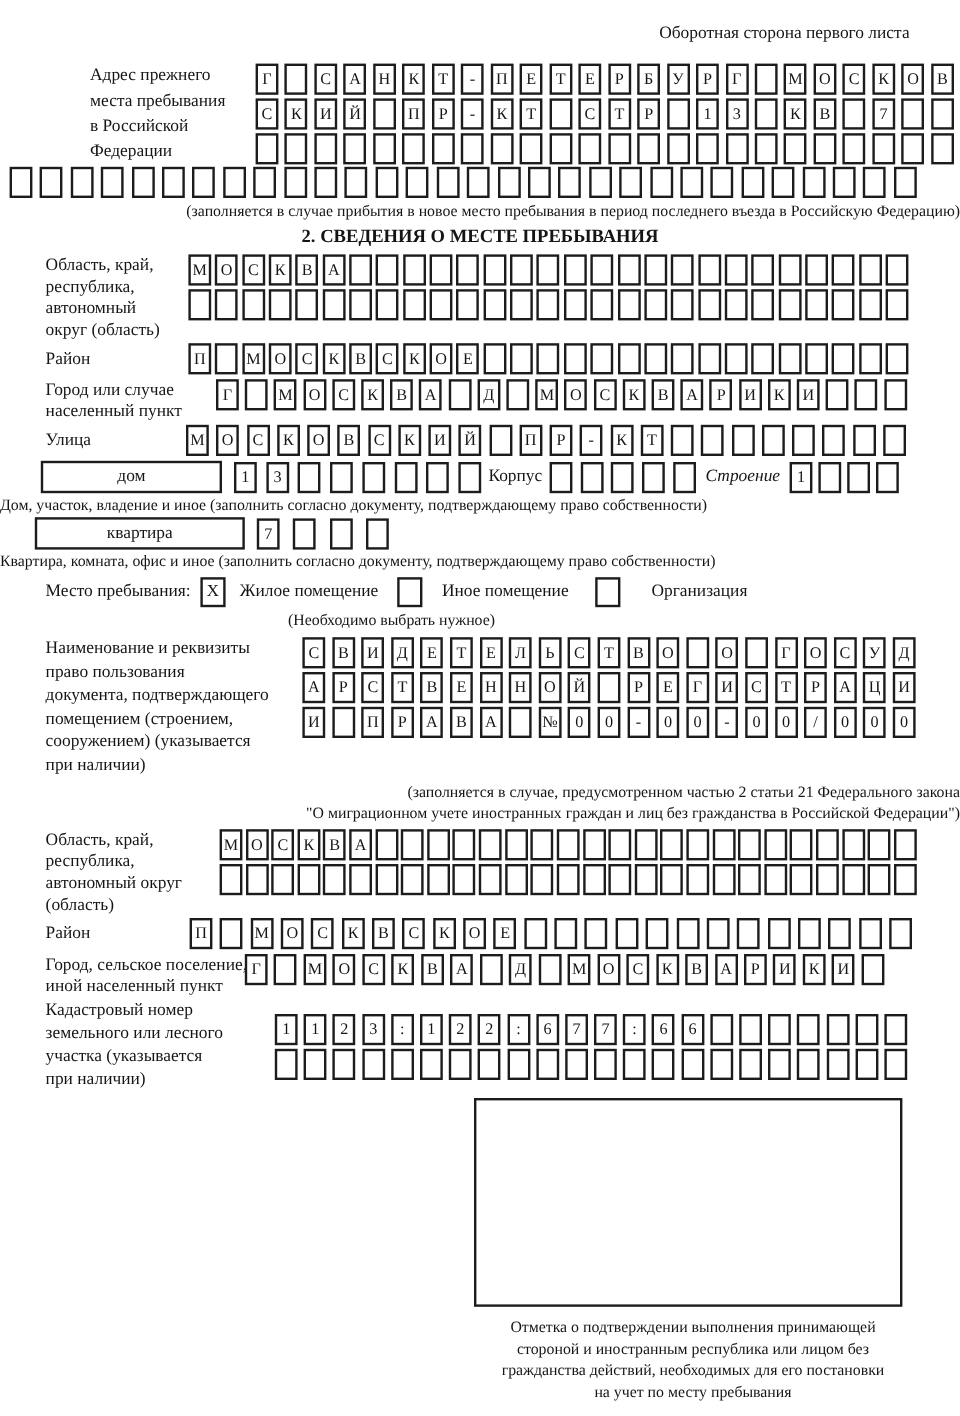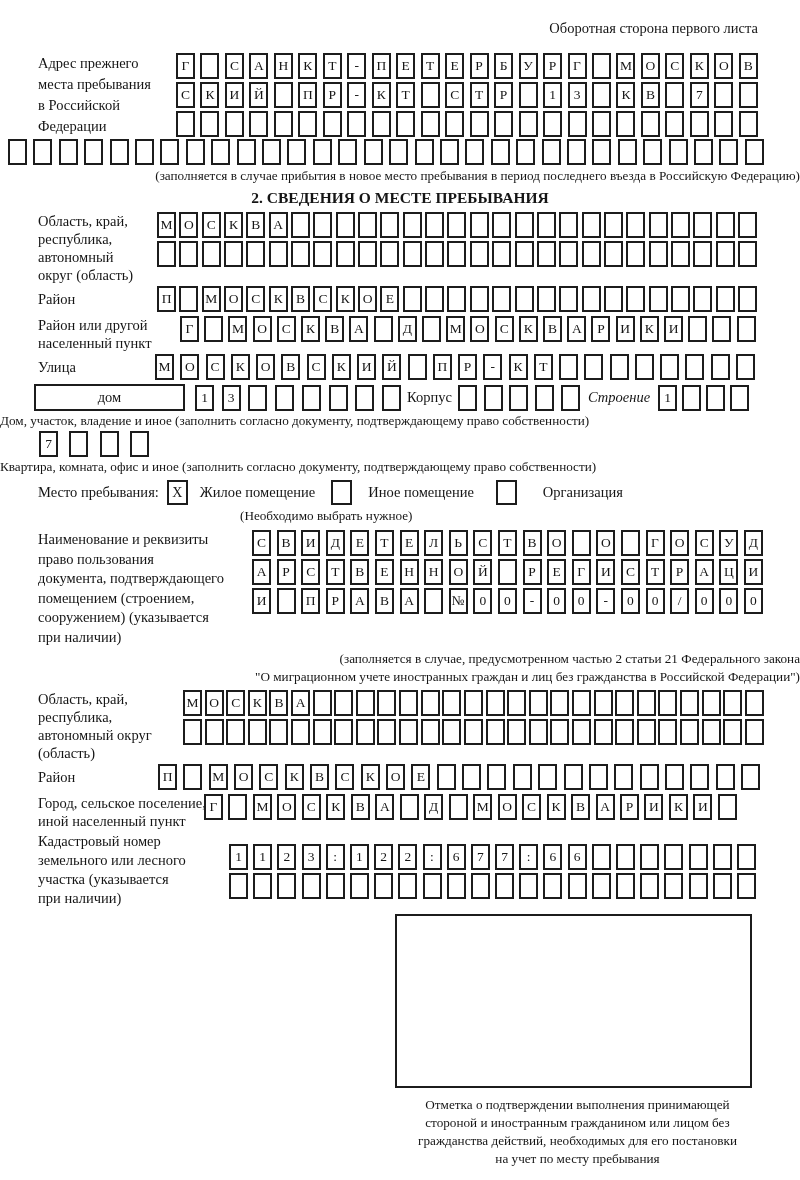--- a/index.html
+++ b/index.html
@@ -26,21 +26,21 @@
   .stamp-cap{margin:8px 0 0 365px;width:425px;text-align:center;font-size:13.2px;line-height:18px;}
   .mt2{margin-top:2px}.mt4{margin-top:4px}.mt5{margin-top:5px}.mt6{margin-top:6px}
 </style>
 </head>
 <body>
 
 <div class="page">
 
   <div class="hdr">Оборотная сторона первого листа</div>
 
-  <div class="flexrow" style="margin-top:16px;">
+  <div class="flexrow" style="margin-top:16px;margin-left:37px;">
     <div class="lbl" style="width:176px;line-height:21px;">
         <div class="lbl-line">Адрес прежнего</div>
         <div class="lbl-line">места пребывания</div>
         <div class="lbl-line">в Российской</div>
         <div class="lbl-line">Федерации</div>
       </div>
     <div class="cellcol" style="width:582px;">
       <div class="cells" style="width:582px;">
           <span class="cell">Г</span>
           <span class="cell"></span>
@@ -254,21 +254,21 @@
         <span class="cell"></span>
         <span class="cell"></span>
         <span class="cell"></span>
         <span class="cell"></span>
         <span class="cell"></span>
       </div>
   </div>
 
   <div class="flexrow mt4">
     <div class="lbl" style="width:180px;">
-        <div class="lbl-line">Район или другой</div>
+        <div class="lbl-line">Город или случае</div>
         <div class="lbl-line">населенный пункт</div>
       </div>
     <div class="cells" style="width:576px;">
         <span class="cell">Г</span>
         <span class="cell"></span>
         <span class="cell">М</span>
         <span class="cell">О</span>
         <span class="cell">С</span>
         <span class="cell">К</span>
         <span class="cell">В</span>
@@ -346,20 +346,21 @@
     <div class="cells" style="width:91px;">
         <span class="cell">1</span>
         <span class="cell"></span>
         <span class="cell"></span>
         <span class="cell"></span>
       </div>
   </div>
   <div class="note-left">Дом, участок, владение и иное (заполнить согласно документу, подтверждающему право собственности)</div>
 
   <div class="flexrow mt2" style="padding-left:29px;align-items:center;">
+    <div class="labelbox" style="width:175px;">квартира</div>
     <div class="cells" style="width:110px;margin-left:10px;">
         <span class="cell">7</span>
         <span class="cell"></span>
         <span class="cell"></span>
         <span class="cell"></span>
       </div>
   </div>
   <div class="note-left">Квартира, комната, офис и иное (заполнить согласно документу, подтверждающему право собственности)</div>
 
   <div class="flexrow mt4" style="padding-left:38px;align-items:center;">
@@ -645,18 +646,18 @@
           <span class="cell"></span>
           <span class="cell"></span>
           <span class="cell"></span>
         </div>
     </div>
   </div>
 
   <div class="stamp-box"></div>
   <div class="stamp-cap">
       <div class="lbl-line">Отметка о подтверждении выполнения принимающей</div>
-      <div class="lbl-line">стороной и иностранным гражданином или лицом без</div>
+      <div class="lbl-line">стороной и иностранным республика или лицом без</div>
       <div class="lbl-line">гражданства действий, необходимых для его постановки</div>
       <div class="lbl-line">на учет по месту пребывания</div>
     </div>
 
 </div>
 
 </body></html>

